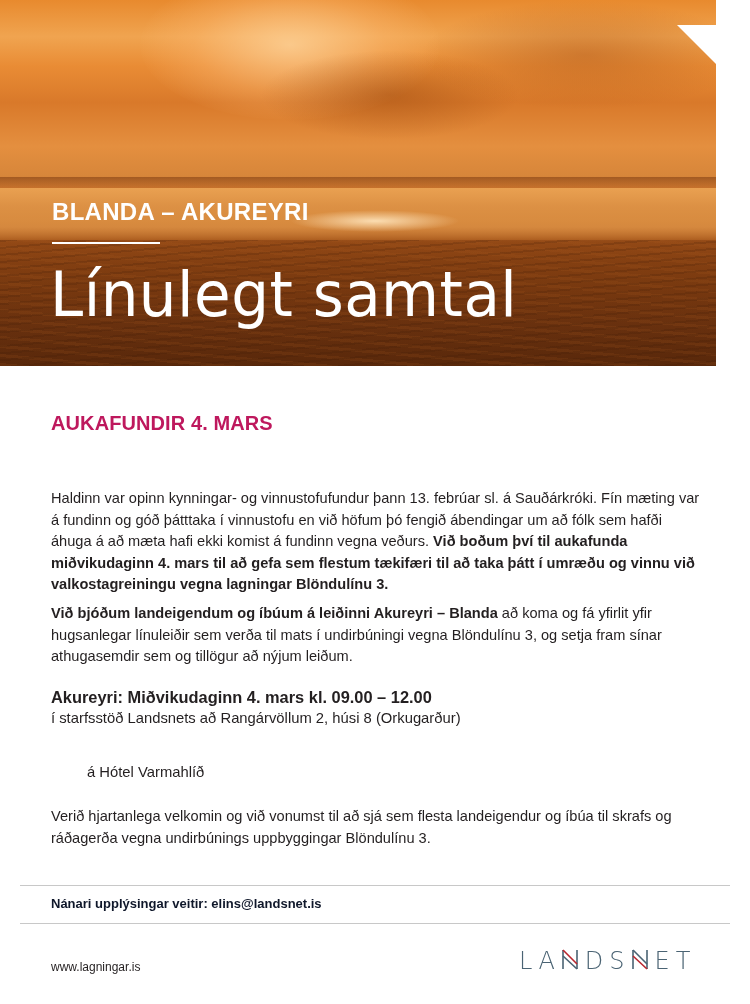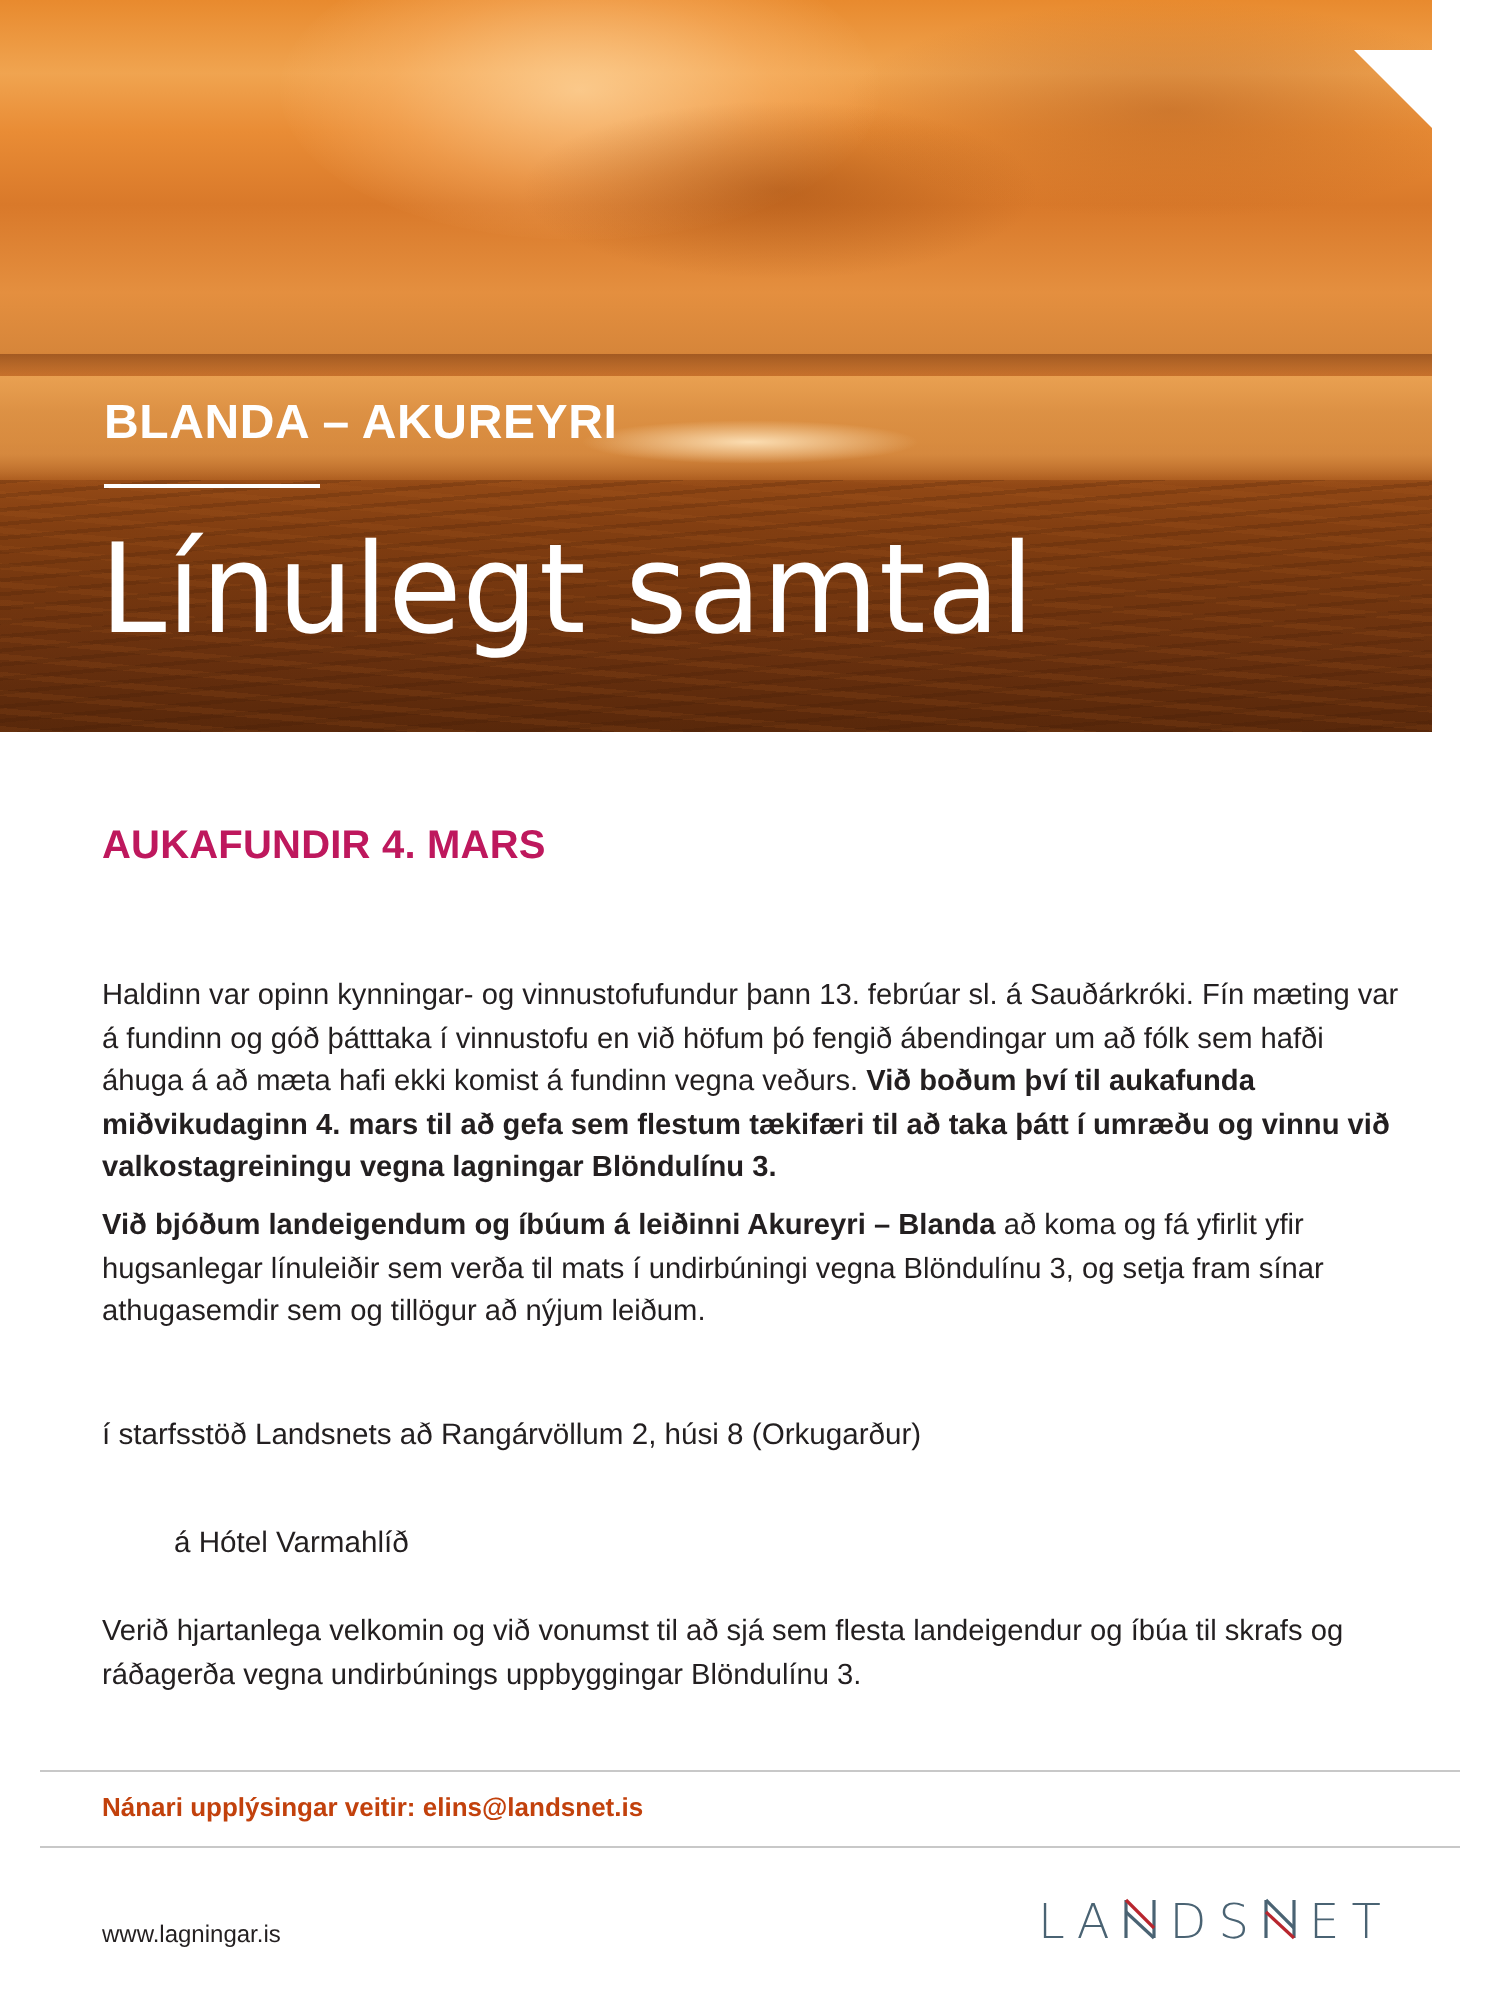--- a/index.html
+++ b/index.html
@@ -46,21 +46,21 @@
   .p1 { position:absolute; top:78px; }
   .p2 { position:absolute; top:193px; }
   .event { position:absolute; font-size:16.4px; font-weight:700; color:#231f20; }
   .event-sub { position:absolute; font-size:14.8px; color:#231f20; }
   .ev1 { top:278px; } .ev1s { top:300px; }
   .ev2 { top:331px; } .ev2s { top:354px;margin-left:36px; }
   .p3 { position:absolute; top:396px; }
 
   .rule { position:absolute; left:20px; width:710px; height:1px; background:#c8c8c8; }
   .rule1 { top:885px; } .rule2 { top:923px; }
-  .contact { position:absolute; left:51px; top:896px; font-size:13px; font-weight:700; color:#c2410c; }
+  .contact { position:absolute; left:51px; top:896px; font-size:13px; font-weight:700; color:#0f172a; }
   .website { position:absolute; left:51px; top:960px; font-size:12px; color:#231f20; }
   .logo { position:absolute; left:519px; top:947px; display:flex; font-size:24px; color:#4a6373; letter-spacing:6px; font-weight:300; font-family:"DejaVu Sans", sans-serif; }
   .logo .n { position:relative; display:inline-block; }
   .logo .n svg { display:block; }
 </style>
 </head>
 <body>
 
 <div class="hero">
   <div class="cloud1"></div>
@@ -78,20 +78,21 @@
 
 <div class="content">
   <div class="subhead">
     <div>AUKAFUNDIR 4. MARS</div>
   </div>
 
   <p class="para p1"><span>Haldinn var opinn kynningar- og vinnustofufundur þann 13. febrúar sl. á Sauðárkróki. Fín mæting var á fundinn og góð þátttaka í vinnustofu en við höfum þó fengið ábendingar um að fólk sem hafði áhuga á að mæta hafi ekki komist á fundinn vegna veðurs. </span><b>Við boðum því til aukafunda miðvikudaginn 4. mars til að gefa sem flestum tækifæri til að taka þátt í umræðu og vinnu við valkostagreiningu vegna lagningar Blöndulínu 3.</b></p>
 
   <p class="para p2"><b>Við bjóðum landeigendum og íbúum á leiðinni Akureyri – Blanda</b><span> að koma og fá yfirlit yfir hugsanlegar línuleiðir sem verða til mats í undirbúningi vegna Blöndulínu 3, og setja fram sínar athugasemdir sem og tillögur að nýjum leiðum.</span></p>
 
+  <div class="event ev1">Akureyri: Miðvikudaginn 4. mars kl. 09.00 – 12.00</div>
   <div class="event-sub ev1s">í starfsstöð Landsnets að Rangárvöllum 2, húsi 8 (Orkugarður)</div>
   <div class="event-sub ev2s">á Hótel Varmahlíð</div>
 
   <p class="para p3">Verið hjartanlega velkomin og við vonumst til að sjá sem flesta landeigendur og íbúa til skrafs og ráðagerða vegna undirbúnings uppbyggingar Blöndulínu 3.</p>
 </div>
 
 <div class="rule rule1"></div>
 <div class="contact">Nánari upplýsingar veitir: elins@landsnet.is</div>
 <div class="rule rule2"></div>
 <div class="website">www.lagningar.is</div>

